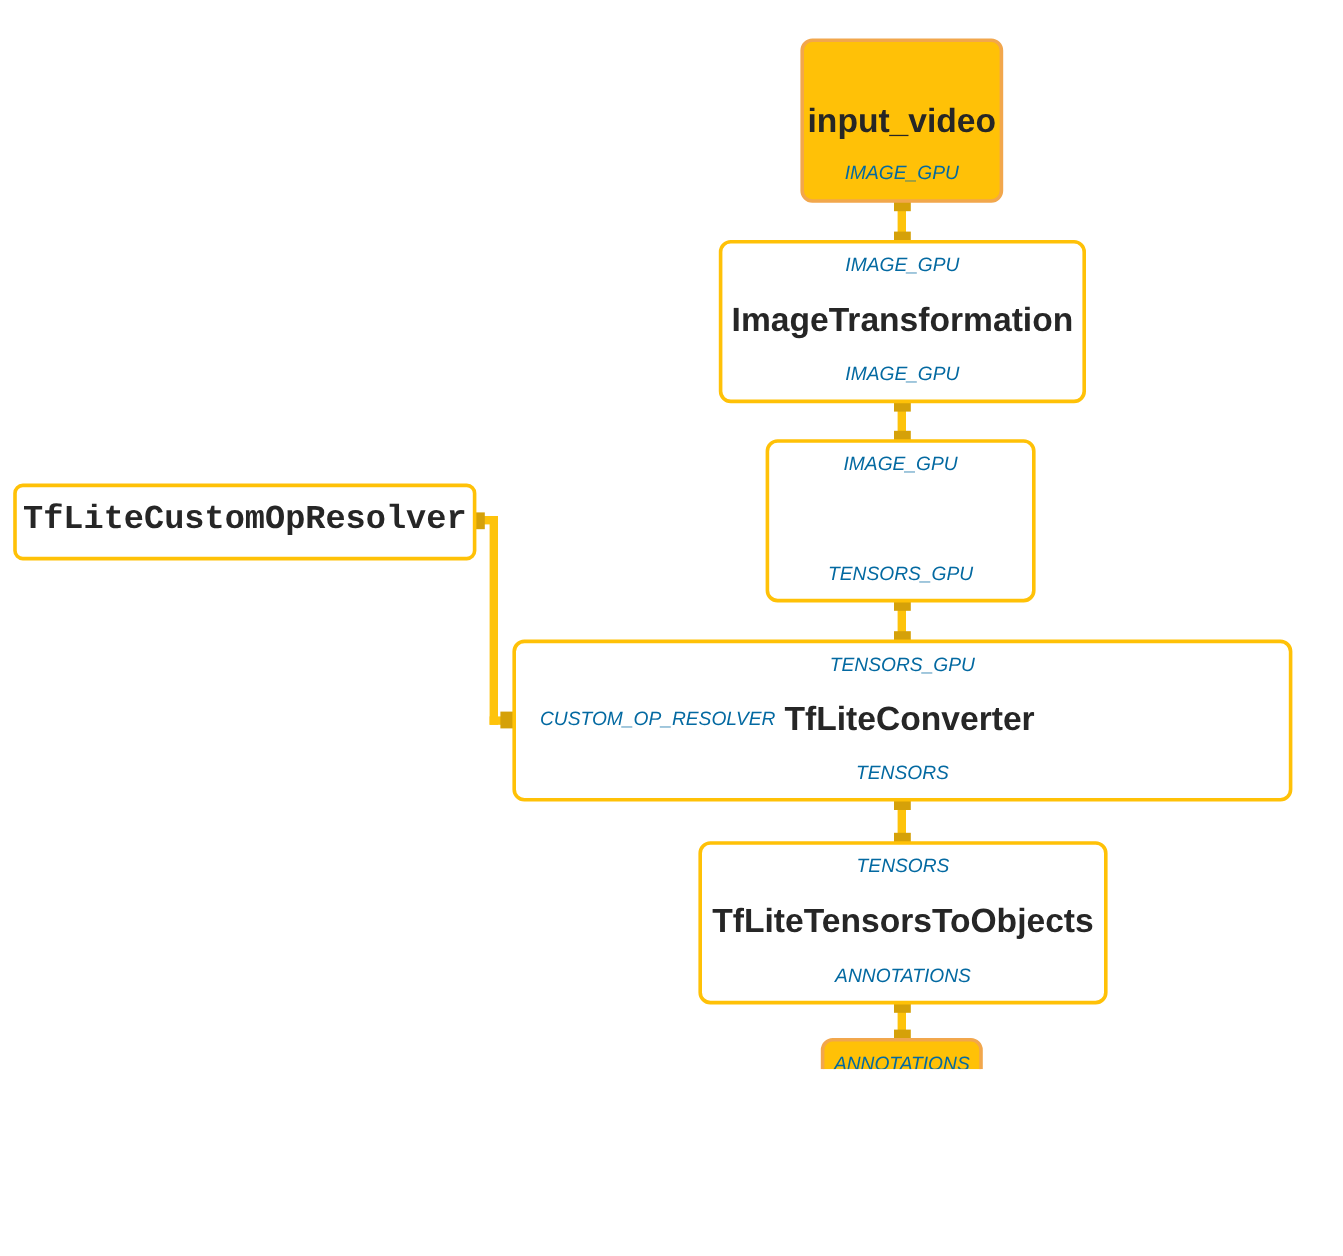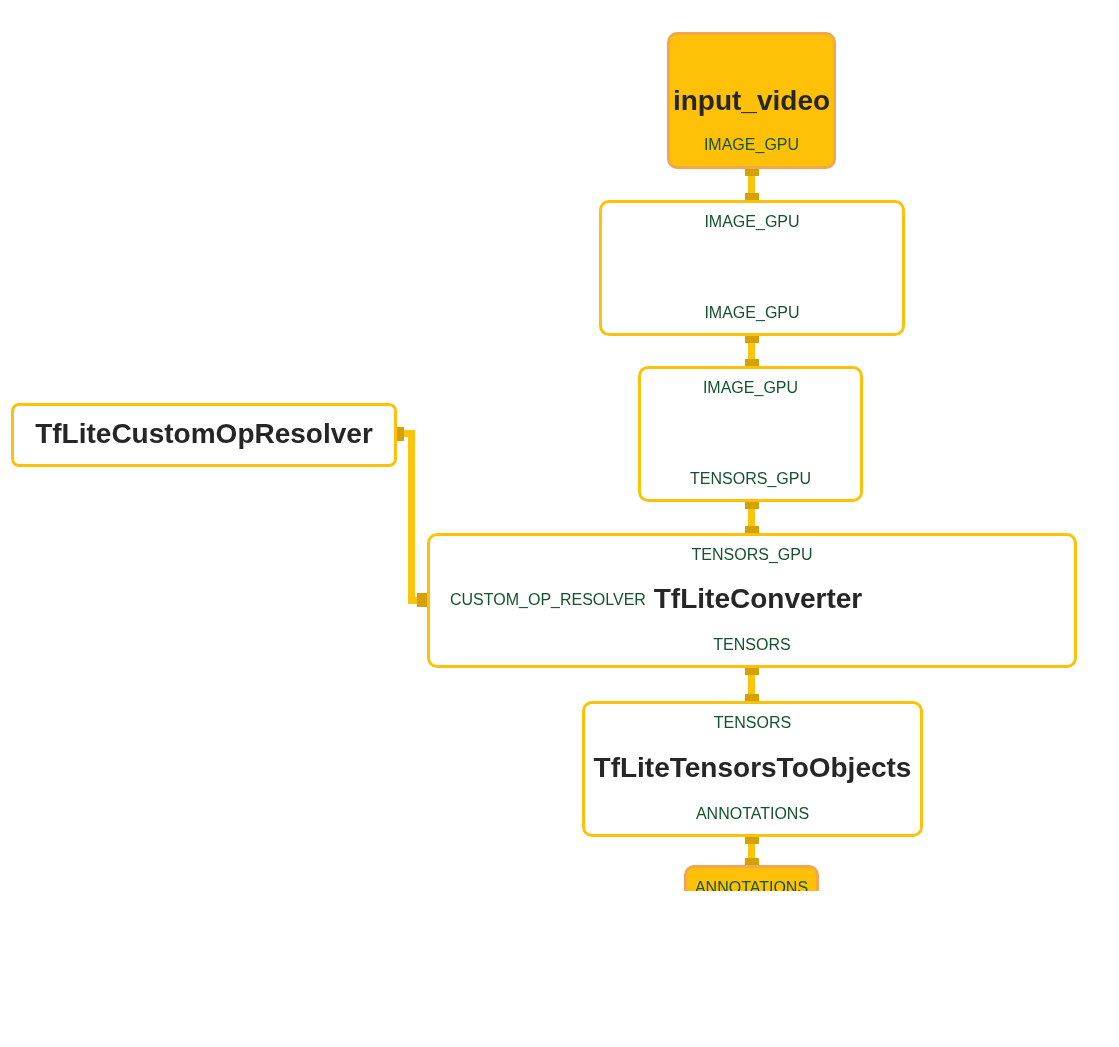--- a/index.html
+++ b/index.html
@@ -35,24 +35,25 @@
     font-size: 28px;
     font-weight: 700;
     color: #262626;
     line-height: 1.15;
     white-space: nowrap;
     text-align: center;
   }
   .port-label {
     font-size: 16px;
     font-weight: 400;
-    color: #14532d;
+    color: #0369a1;
     line-height: 1.2;
     white-space: nowrap;
     text-align: center;
+    font-style: italic;
   }
   
   .src-name {
     position: absolute; left: 0; right: 0; top: 50%;
     transform: translateY(-50%);
   }
   .src-out-label {
     position: absolute; left: 0; right: 0; bottom: 12px;
   }
   
@@ -75,20 +76,21 @@
   .side-port-label {
     position: absolute; left: 8px; top: 50%;
     transform: translateY(-50%);
   }
   
   .node-side {
     display: flex;
     align-items: center;
     justify-content: center;
     border-radius: 8px;
+    font-family: Liberation Mono, monospace;
   }
   
   .edge-v { position: absolute; width: 7px; background: #FEC30B; }
   .edge-h { position: absolute; height: 7px; background: #FEC30B; }
   .port-sq { position: absolute; width: 14px; height: 14px; background: #D5A109; }
 
   
   #node-input-video            { left: 667px; top: 32px;  width: 169px; height: 137px; }
   #node-image-transformation   { left: 599px; top: 200px; width: 306px; height: 136px; }
   #node-tflite-converter       { left: 638px; top: 366px; width: 225px; height: 136px; }
@@ -150,20 +152,21 @@
   <div class="port-sq" id="side-sqa"></div>
   <div class="port-sq" id="side-sqb"></div>
 
   <div class="node node-stream" id="node-input-video">
     <div class="node-name src-name">input_video</div>
     <div class="port-label src-out-label">IMAGE_GPU</div>
   </div>
 
   <div class="node node-calc" id="node-image-transformation">
     <div class="port-label">IMAGE_GPU</div>
+    <div class="node-name">ImageTransformation</div>
     <div class="port-label">IMAGE_GPU</div>
   </div>
 
   <div class="node node-calc" id="node-tflite-converter">
     <div class="port-label">IMAGE_GPU</div>
     <div class="port-label">TENSORS_GPU</div>
   </div>
 
   <div class="node node-calc" id="node-tflite-inference">
     <div class="port-label">TENSORS_GPU</div>

